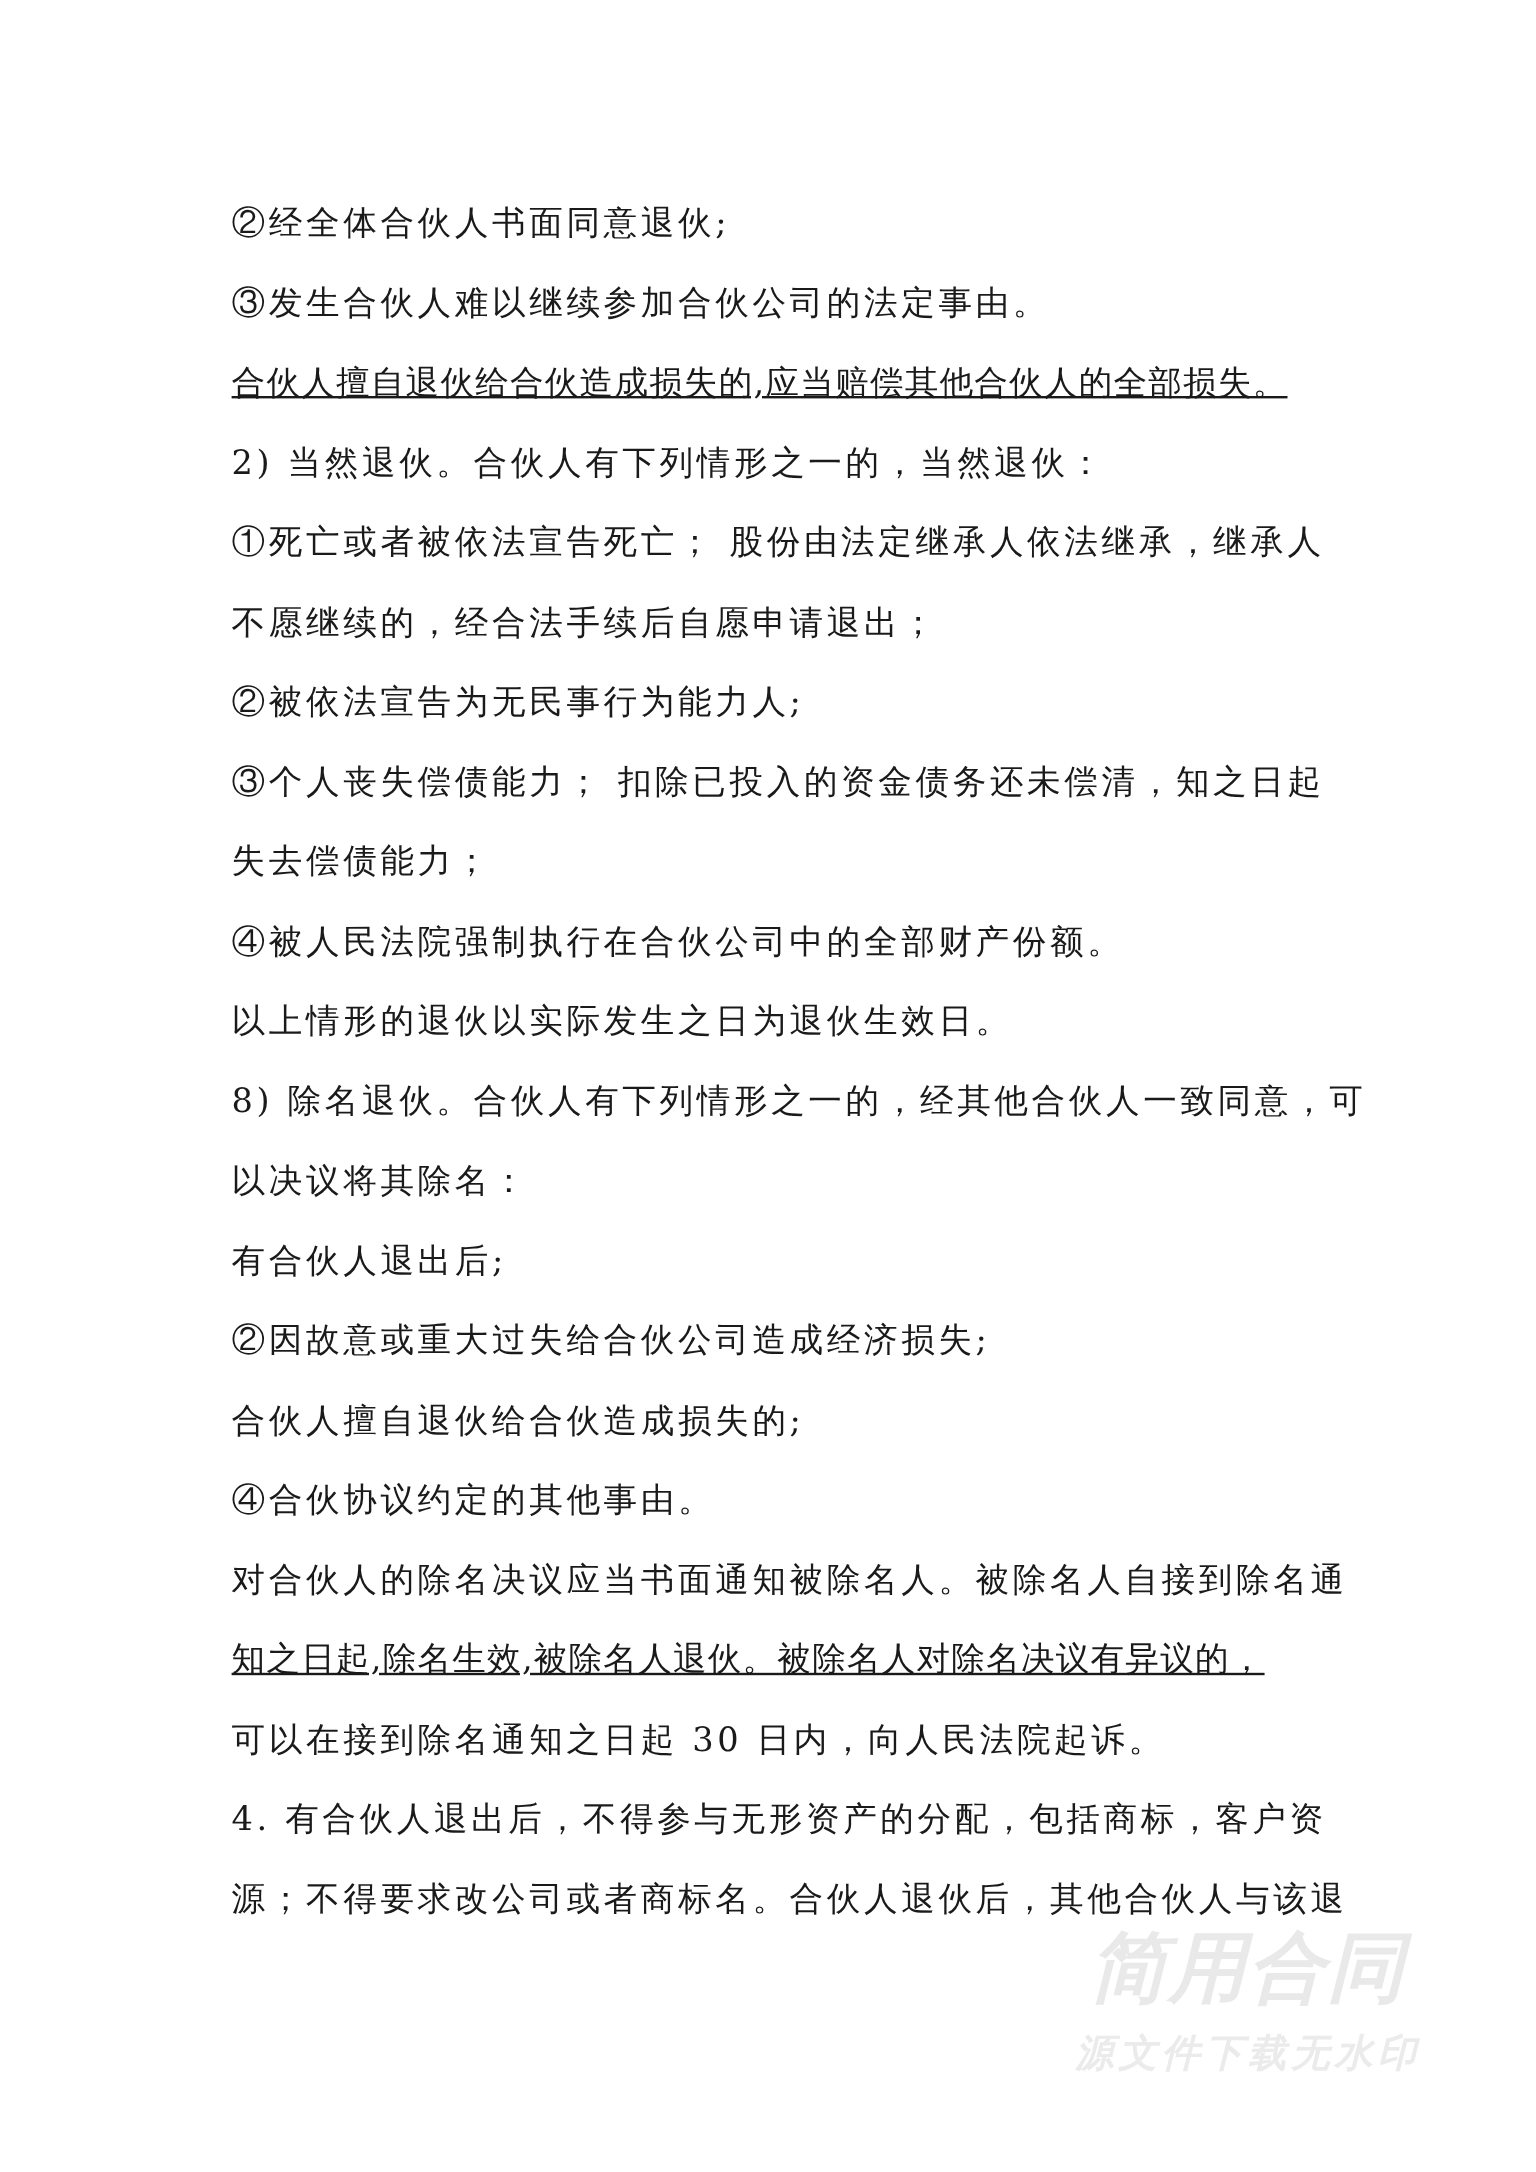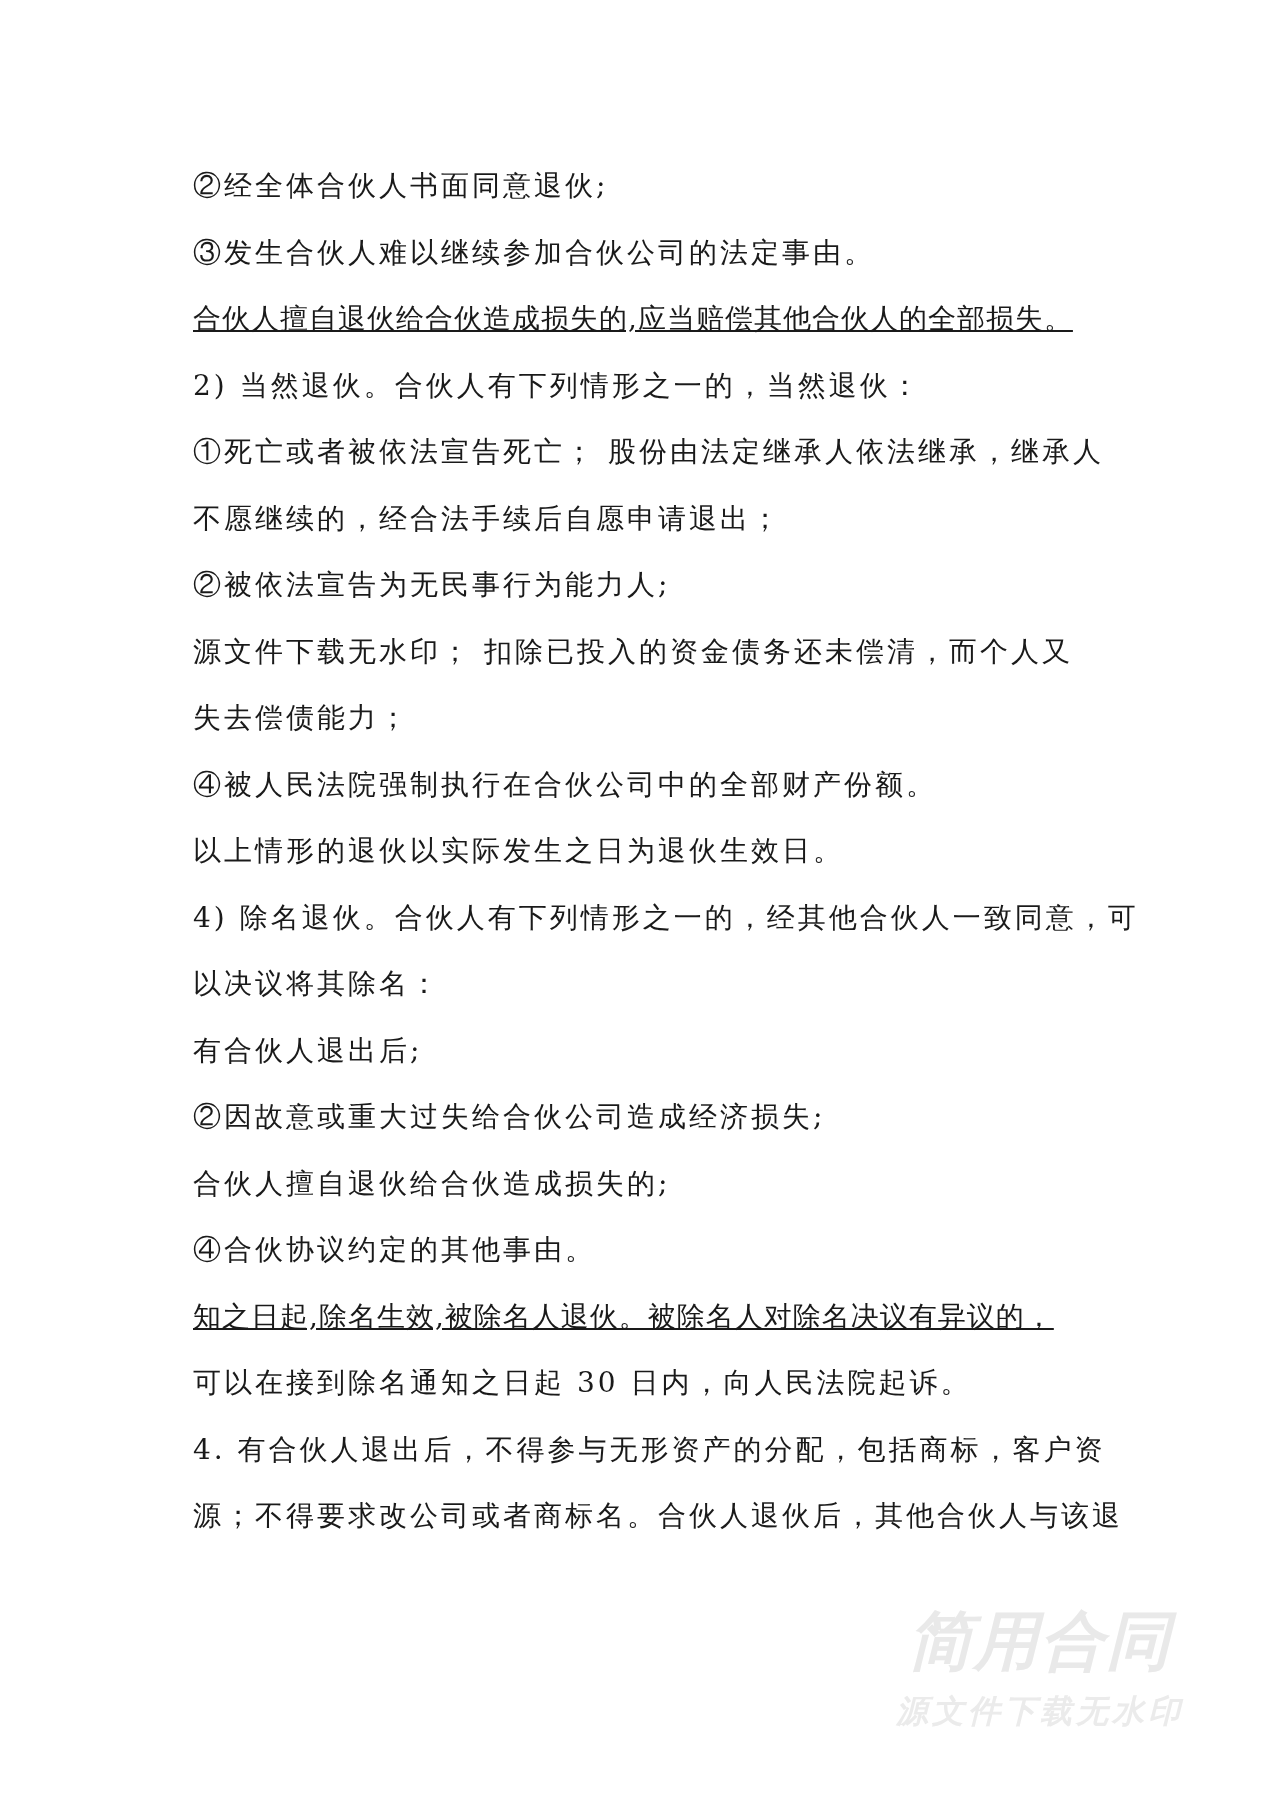--- a/index.html
+++ b/index.html
@@ -75,30 +75,31 @@
 
 <div class="page">
   <div class="doc-body">
     <div class="line">②经全体合伙人书面同意退伙;</div>
     <div class="line">③发生合伙人难以继续参加合伙公司的法定事由。</div>
     <div class="line tight">合伙人擅自退伙给合伙造成损失的,应当赔偿其他合伙人的全部损失。</div>
     <div class="line">2) 当然退伙。合伙人有下列情形之一的，当然退伙：</div>
     <div class="line">①死亡或者被依法宣告死亡； 股份由法定继承人依法继承，继承人</div>
     <div class="line">不愿继续的，经合法手续后自愿申请退出；</div>
     <div class="line">②被依法宣告为无民事行为能力人;</div>
-    <div class="line">源文件下载无水印； 扣除已投入的资金债务还未偿清，而个人又</div>
+    <div class="line">③个人丧失偿债能力； 扣除已投入的资金债务还未偿清，知之日起</div>
     <div class="line">失去偿债能力；</div>
     <div class="line">④被人民法院强制执行在合伙公司中的全部财产份额。</div>
     <div class="line">以上情形的退伙以实际发生之日为退伙生效日。</div>
-    <div class="line">4) 除名退伙。合伙人有下列情形之一的，经其他合伙人一致同意，可</div>
+    <div class="line">8) 除名退伙。合伙人有下列情形之一的，经其他合伙人一致同意，可</div>
     <div class="line">以决议将其除名：</div>
     <div class="line">有合伙人退出后;</div>
     <div class="line">②因故意或重大过失给合伙公司造成经济损失;</div>
     <div class="line">合伙人擅自退伙给合伙造成损失的;</div>
     <div class="line">④合伙协议约定的其他事由。</div>
+    <div class="line">对合伙人的除名决议应当书面通知被除名人。被除名人自接到除名通</div>
     <div class="line tight">知之日起,除名生效,被除名人退伙。被除名人对除名决议有异议的，</div>
     <div class="line">可以在接到除名通知之日起 30 日内，向人民法院起诉。</div>
     <div class="line">4. 有合伙人退出后，不得参与无形资产的分配，包括商标，客户资</div>
     <div class="line">源；不得要求改公司或者商标名。合伙人退伙后，其他合伙人与该退</div>
   </div>
 
   <div class="watermark">
     <div class="wm-title">简用合同</div>
     <div class="wm-sub">源文件下载无水印</div>
   </div>

